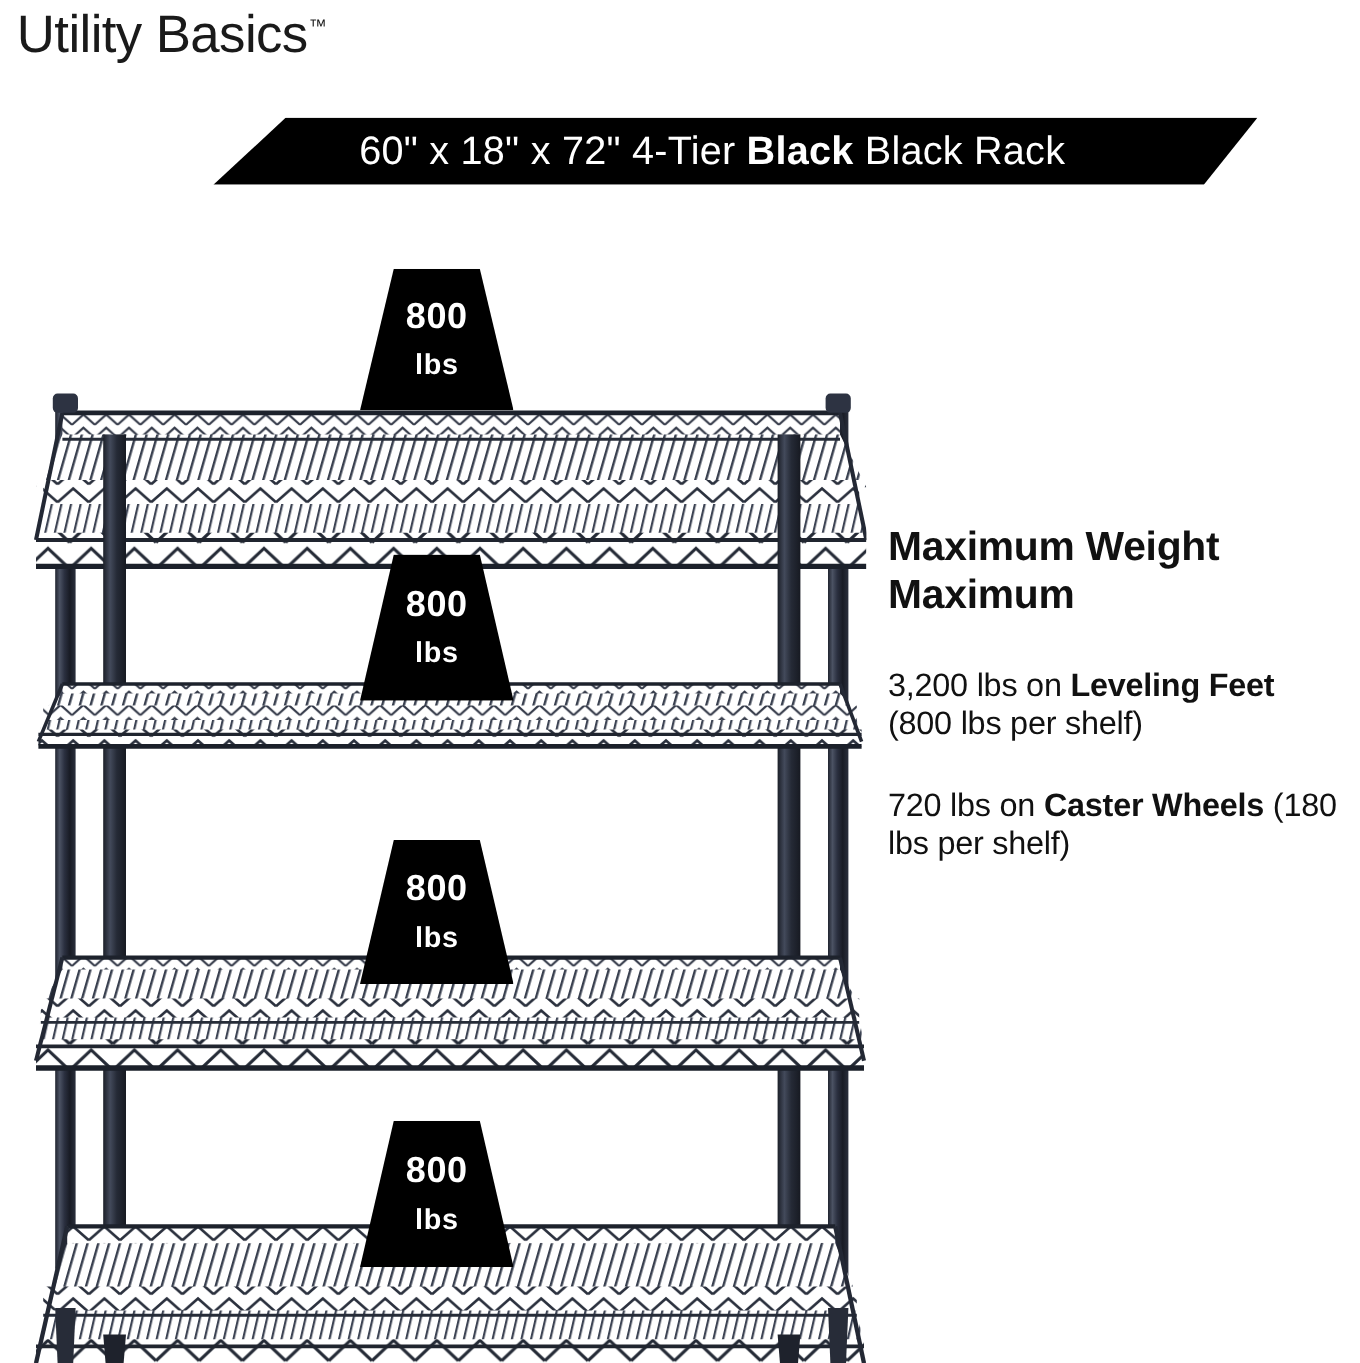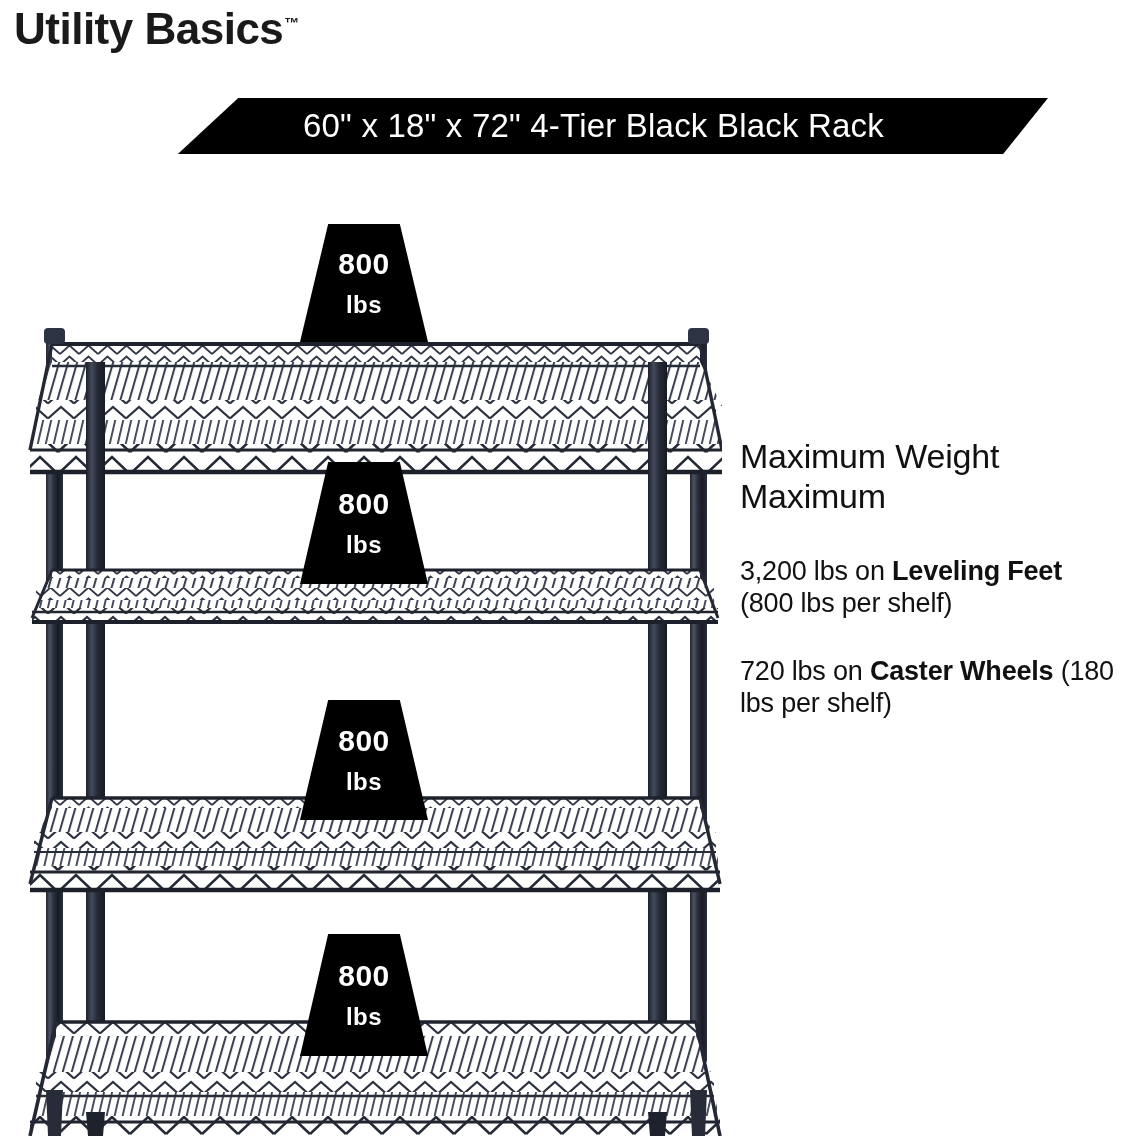--- a/index.html
+++ b/index.html
@@ -11,21 +11,21 @@
     color:#111111;
     overflow:hidden;
     position:relative;
   }
   #stage{position:relative;width:1133px;height:1136px;}
 
   
   .brand{
     position:absolute;left:14px;top:6px;
     font-size:44px;
-    font-weight:700;
+    font-weight:400;
     letter-spacing:-0.5px;
     color:#1a1a1a;
     white-space:nowrap;
     line-height:1.05;
   }
   .brand .tm{
     font-size:15px;
     vertical-align:super;
     letter-spacing:0;
     margin-left:1px;
@@ -43,21 +43,21 @@
   }
   .banner-text{
     position:absolute;left:0;top:0;right:0;bottom:0;
     display:flex;align-items:center;justify-content:center;
     color:#ffffff;
     font-size:33px;
     letter-spacing:0.2px;
     white-space:nowrap;
     padding-left:6px;
   }
-  .banner-text .b{font-weight:400;}
+  .banner-text .b{font-weight:700;}
   .banner-text .seg{white-space:pre;}
 
   
   .rack{
     position:absolute;left:22px;top:300px;
     width:700px;height:836px;
   }
   .rack svg{display:block;width:700px;height:836px;}
 
   
@@ -86,21 +86,21 @@
   .badge.b4{left:300px;top:934px;width:128px;height:122px;}
   .badge .shape{clip-path:polygon(22% 0%, 78% 0%, 100% 100%, 0% 100%);}
 
   
   .copy{
     position:absolute;left:740px;top:436px;width:380px;
   }
   .copy h2{
     margin:0;
     font-size:34px;
-    font-weight:400;
+    font-weight:700;
     line-height:1.19;
     letter-spacing:-0.2px;
     color:#111111;
   }
   .copy p{
     margin:38px 0 0 0;
     font-size:27px;
     font-weight:400;
     line-height:1.19;
     letter-spacing:-0.2px;

